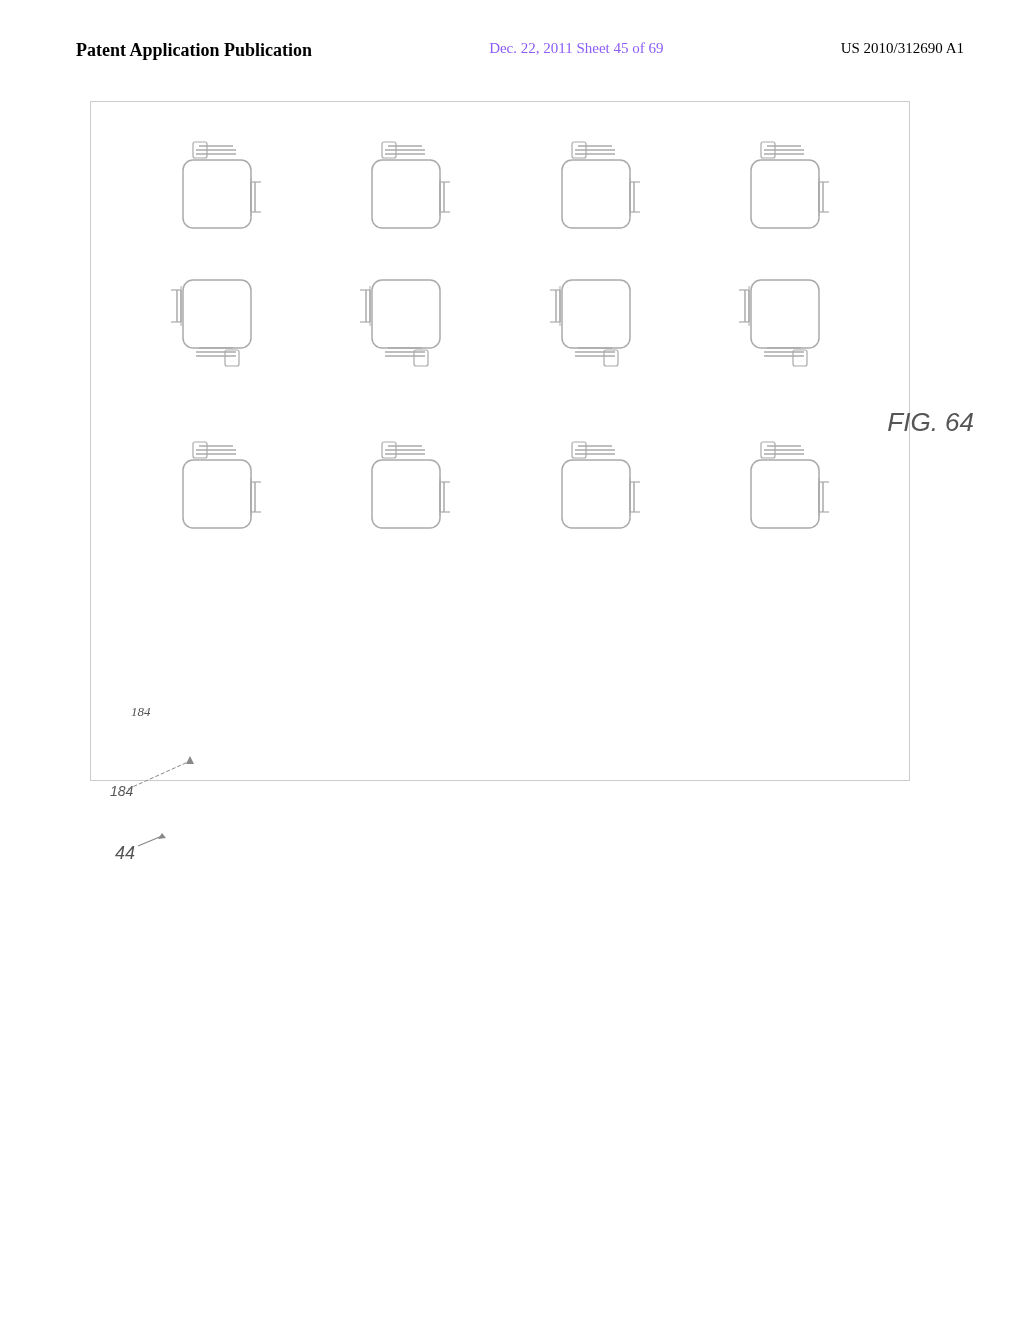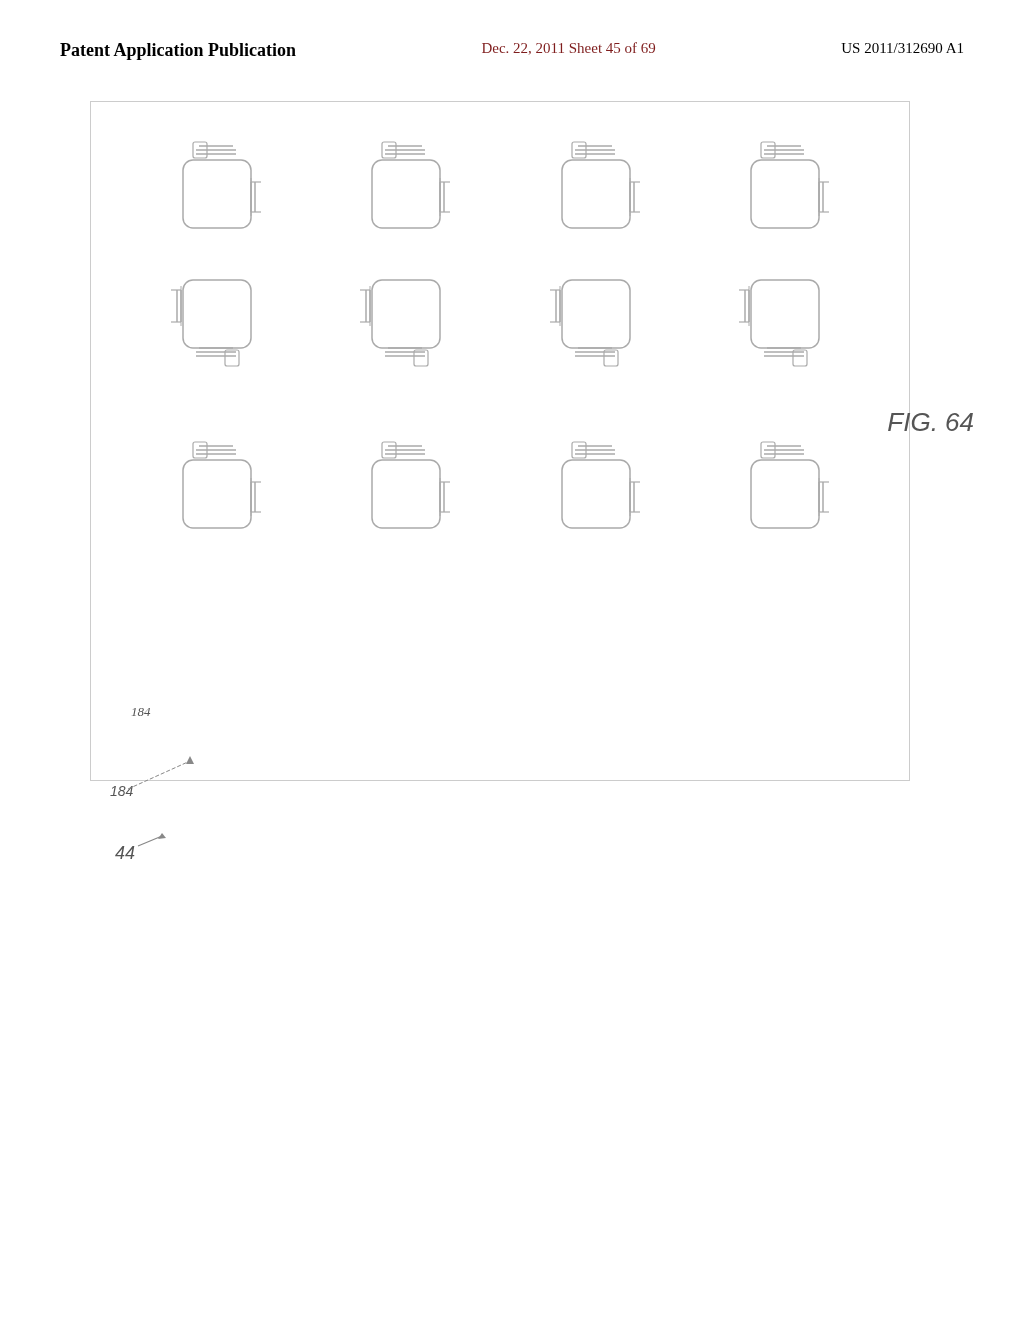--- a/index.html
+++ b/index.html
@@ -11,31 +11,32 @@
       position: relative;
       overflow: hidden;
     }
 
     .header {
       display: flex;
       justify-content: space-between;
       align-items: flex-start;
       padding: 40px 60px 20px 60px;
       border-bottom: none;
+      margin-left: 16px;
     }
 
     .header-left {
       font-size: 18px;
       font-weight: bold;
       color: #000;
     }
 
     .header-center {
       font-size: 15px;
-      color: #7f1d1d;
+      color: #8b5cf6;
       text-align: center;
     }
 
     .header-right {
       font-size: 15px;
       color: #000;
       text-align: right;
     }
 
     .main-content {
@@ -75,21 +76,21 @@
       width: 1px;
       background: #aaa;
     }
   </style>
 </head>
 <body>
 
 <div class="header">
   <div class="header-left">Patent Application Publication</div>
   <div class="header-center">Dec. 22, 2011  Sheet 45 of 69</div>
-  <div class="header-right">US 2011/312690 A1</div>
+  <div class="header-right">US 2010/312690 A1</div>
 </div>
 
 <div class="main-content">
 
   <div class="left-line"></div>
 
   <div class="figure-border">
 
     <div style="position:absolute; right:-65px; top:45%; font-size:26px; font-style:italic; color:#555; font-family:Arial,sans-serif; white-space:nowrap;">FIG. 64</div>
 

